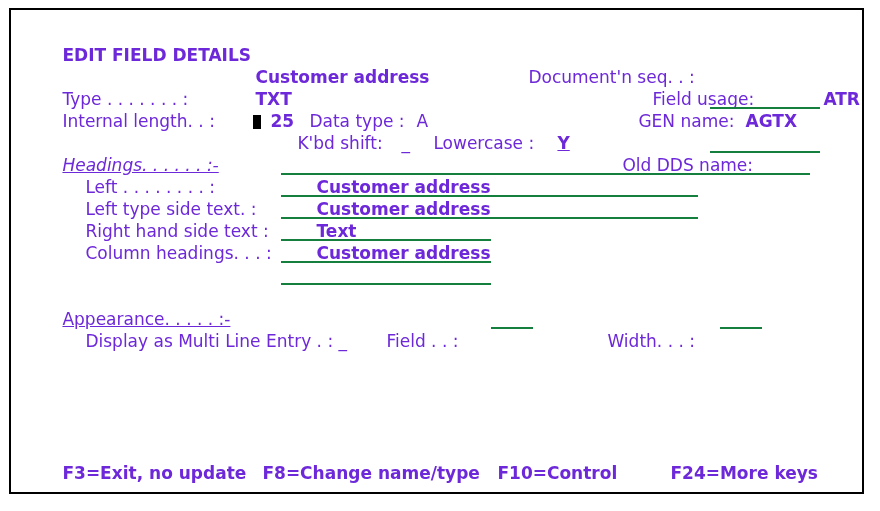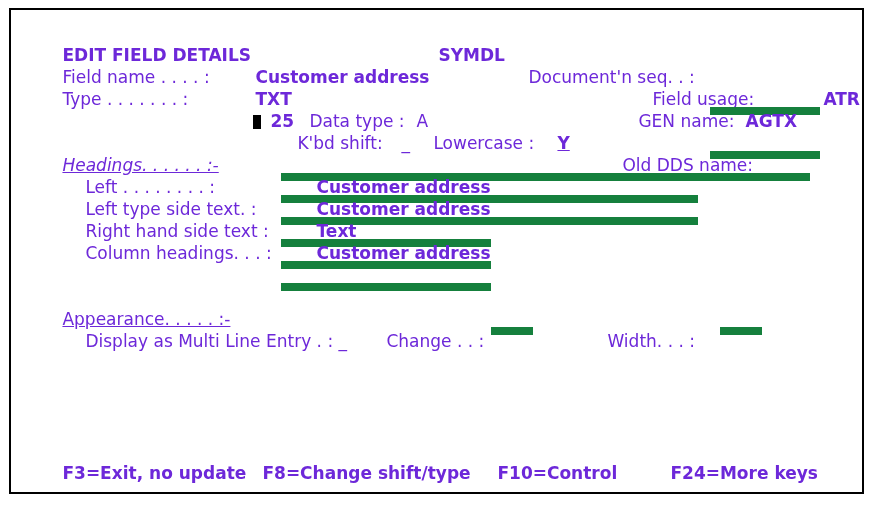--- a/index.html
+++ b/index.html
@@ -54,62 +54,59 @@
     background: #000000;
     color: #000000;
     width: 8px;
     height: 14px;
     vertical-align: -2px;
   }
   .txtfld {
     position: absolute;
     white-space: pre;
     font-weight: bold;
-    border-bottom: 8px solid #15803d;
+    border-bottom: 2px solid #15803d;
     height: 19px;
     box-sizing: content-box;
   }
 </style>
 </head>
 <body>
 
 <div id="screen">
   <div class="frame"></div>
   <div class="term">
 
     <div class="row" style="top:0px;">
       <span class="b">EDIT FIELD DETAILS</span>
     </div>
-    <div class="row" style="top:0px; left:376px;">
-      <span class="b">SYMDL</span>
-    </div>
-
-    <div class="row" style="top:22px;">
-      <span>Field name . . . . :</span>
-    </div>
+
     <div class="row" style="top:22px; left:193px;">
       <span class="b">Customer address</span>
     </div>
     <div class="row" style="top:22px; left:466px;">
       <span>Document'n seq. . :</span>
     </div>
 
     <div class="row" style="top:44px;">
       <span>Type . . . . . . . :</span>
     </div>
     <div class="row" style="top:44px; left:193px;">
       <span class="b">TXT</span>
     </div>
     <div class="row" style="top:44px; left:590px;">
       <span>Field usage:</span>
     </div>
     <div class="row" style="top:44px; left:761px;">
       <span class="b">ATR</span>
     </div>
 
+    <div class="row" style="top:66px;">
+      <span>Internal length. . :</span>
+    </div>
     <div class="row" style="top:66px; left:191px;">
       <span class="blk"></span>
     </div>
     <div class="row" style="top:66px; left:208px;">
       <span class="b">25</span>
     </div>
     <div class="row" style="top:66px; left:247px;">
       <span>Data type :</span>
     </div>
     <div class="row" style="top:66px; left:354px;">
@@ -185,37 +182,37 @@
       <span>Display as Multi Line Entry . :</span>
     </div>
 
     <div class="row" style="top:264px;">
       <span class="u">Appearance. . . . . :-</span>
     </div>
     <div class="row" style="top:286px; left:276px;">
       <span>_</span>
     </div>
     <div class="row" style="top:286px; left:324px;">
-      <span>Change . . :</span>
+      <span>Field . . :</span>
     </div>
     <div class="txtfld" style="top:286px; left:461px; width:42px;">
       <span></span>
     </div>
     <div class="row" style="top:286px; left:545px;">
       <span>Width. . . :</span>
     </div>
     <div class="txtfld" style="top:286px; left:690px; width:42px;">
       <span></span>
     </div>
 
     <div class="row" style="top:418px;">
       <span class="b">F3=Exit, no update</span>
     </div>
     <div class="row" style="top:418px; left:200px;">
-      <span class="b">F8=Change shift/type</span>
+      <span class="b">F8=Change name/type</span>
     </div>
     <div class="row" style="top:418px; left:435px;">
       <span class="b">F10=Control</span>
     </div>
     <div class="row" style="top:418px; left:608px;">
       <span class="b">F24=More keys</span>
     </div>
 
   </div>
 </div>

